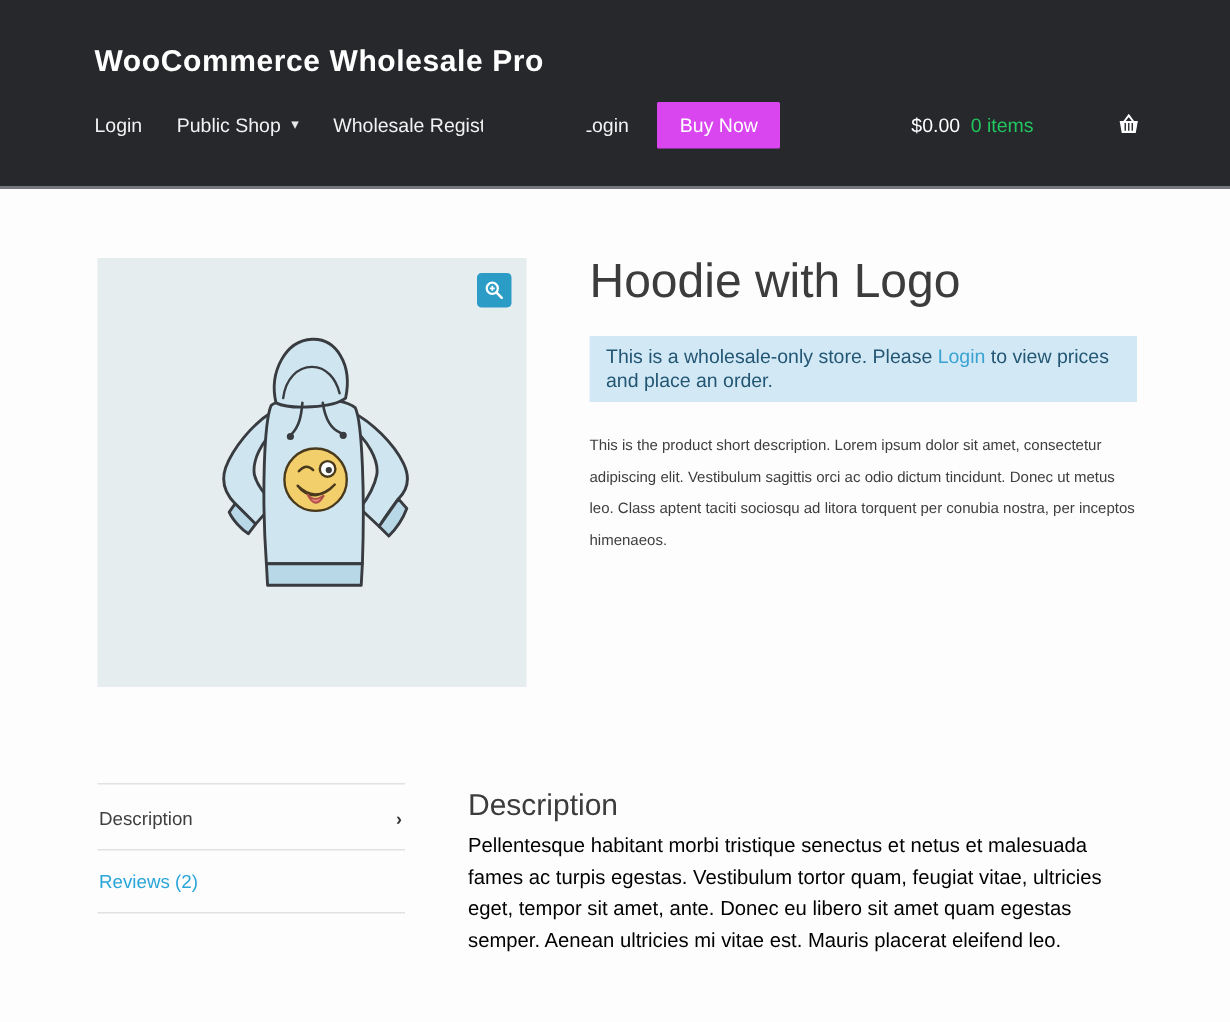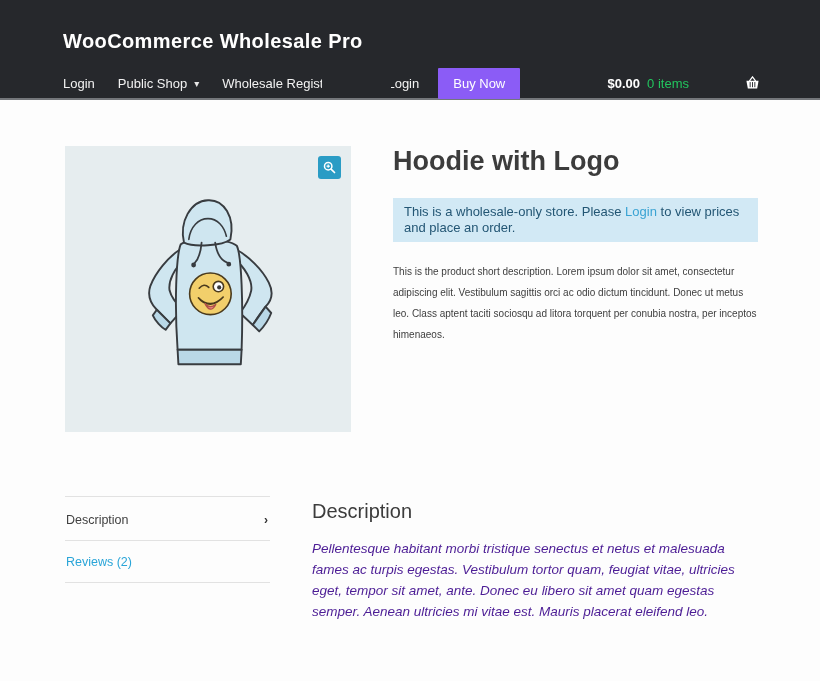--- a/index.html
+++ b/index.html
@@ -7,21 +7,21 @@
   body {
     font-family:"Liberation Sans", sans-serif;
     background:#fdfdfd;
     color:#3e3e3e;
     overflow:hidden;
   }
 
   
   .site-header {
     background:#26282c;
-    height:100px;
+    height:126px;
     border-bottom:2px solid #74777b;
     padding:0 60px 0 63px;
   }
   .site-title {
     display:inline-block;
     padding-top:28px;
     font-size:20px;
     line-height:26px;
     font-weight:bold;
     letter-spacing:0.4px;
@@ -53,36 +53,36 @@
   }
   .nav-login {
     display:inline-block;
     width:28px;
     overflow:hidden;
     direction:rtl;
     margin-right:19px;
     text-align:right;
   }
   .buy-now-btn {
-    background:#8b5cf6;
+    background:#d946ef;
     color:#ffffff;
     border:none;
     font-size:13px;
     font-family:"Liberation Sans", sans-serif;
     padding:8px 15px;
     border-radius:1px;
     cursor:pointer;
   }
   .cart-group {
     margin-left:auto;
     display:flex;
     align-items:center;
     cursor:pointer;
   }
-  .cart-total { color:#ffffff; font-weight:bold; }
+  .cart-total { color:#ffffff; font-weight:normal; }
   .cart-count { color:#22c55e; margin-left:7px; }
   .basket-icon { margin-left:56px; display:inline-flex; cursor:pointer; }
 
   
   .page-main { padding:0 62px 0 65px; }
 
   .product-section { display:flex; margin-top:46px; }
   .product-image-box {
     width:286px; height:286px;
     background:#e6edef;
@@ -94,23 +94,23 @@
   .zoom-btn {
     position:absolute; top:10px; right:10px;
     width:23px; height:23px;
     background:#2a9cc5;
     border:none; border-radius:3px;
     display:flex; align-items:center; justify-content:center;
     cursor:pointer;
   }
   .product-info { margin-left:42px; width:368px; }
   .product-title {
-    font-size:27px;
+    font-size:32px;
     line-height:30px;
-    font-weight:700;
+    font-weight:400;
     color:#3c3c3c;
   }
   .wholesale-notice {
     margin-top:22px;
     background:#d2e9f5;
     padding:6px 11px;
     font-size:13px;
     line-height:16px;
     color:#235674;
   }
@@ -140,26 +140,25 @@
   .chevron-right { font-size:12px; color:#333; font-weight:bold; line-height:1; }
 
   .tab-content { margin-left:42px; padding-top:3px; flex:1; }
   .tab-content-heading {
     font-size:20px;
     line-height:24px;
     font-weight:400;
     color:#3c3c3c;
   }
   .tab-content-body {
-    margin-top:15px;
+    margin-top:4px;
     font-size:13.5px;
     line-height:21px;
-    color:#4c1d95;
+    color:#000000;
     max-width:452px;
-    font-style:italic;
   }
 </style>
 </head>
 <body>
 
 <header class="site-header">
   <a class="site-title">WooCommerce Wholesale Pro</a>
   <nav class="main-nav">
     <a class="nav-link nav-home">Login</a>
     <a class="nav-link nav-publicshop">

